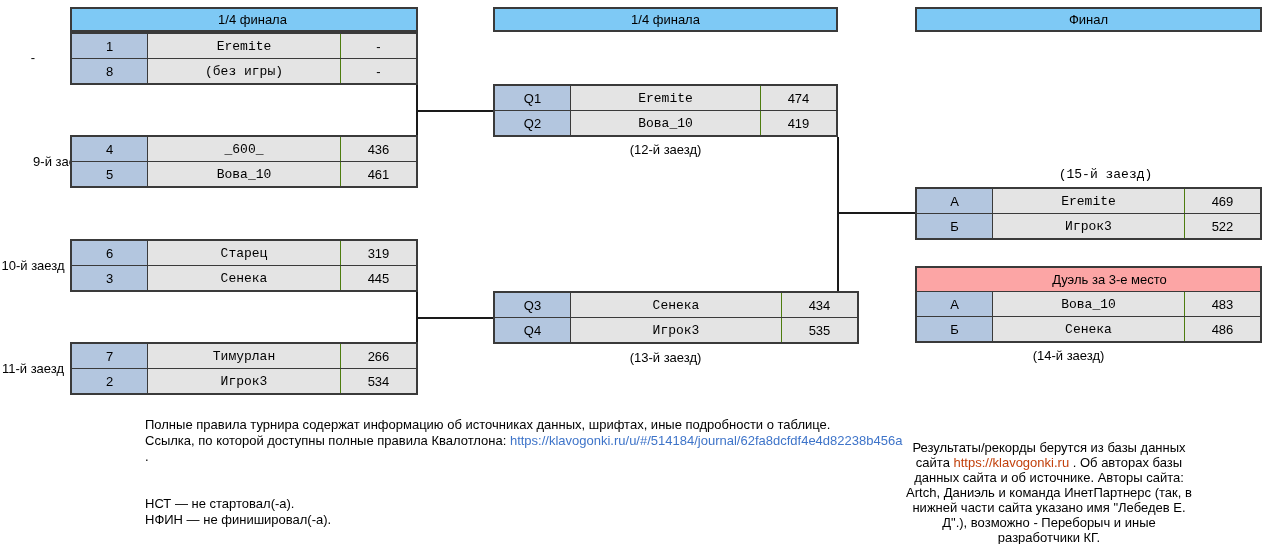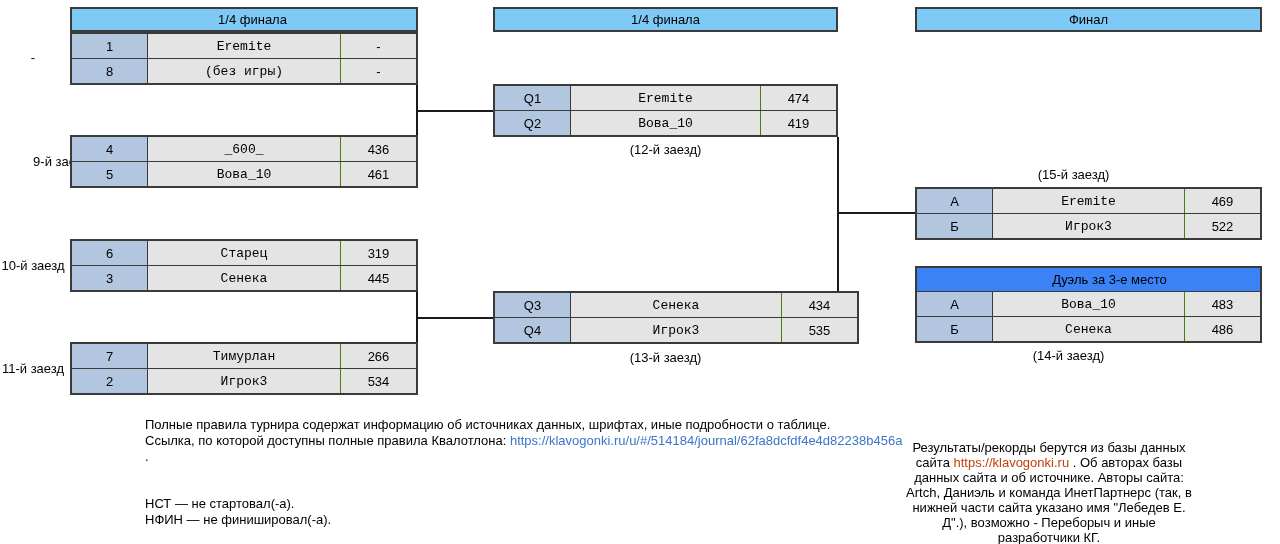--- a/index.html
+++ b/index.html
@@ -9,21 +9,21 @@
   }
   .hdr {
     position:absolute; box-sizing:border-box; height:25px;
     border:2px solid #3a3a3a; background:#7ec9f5;
     display:flex; align-items:center; justify-content:center;
     font-size:13px;
   }
   .tbl { position:absolute; box-sizing:border-box; border:2px solid #3a3a3a; background:#fff; }
   .row { display:flex; height:24px; }
   .row + .row { border-top:1px solid #3a3a3a; }
-  .row.hdrrow { height:23px; background:#3b82f6; align-items:center; justify-content:center; font-size:13px;padding-left:42px; }
+  .row.hdrrow { height:23px; background:#fca5a5; align-items:center; justify-content:center; font-size:13px;padding-left:42px; }
   .cell { display:flex; align-items:center; justify-content:center; font-size:13px; box-sizing:border-box; }
   .cell.seed { width:76px; background:#b3c6df; border-right:1px solid #3a3a3a; }
   .cell.name { flex:1; background:#e4e4e4; border-right:1px solid #4d7c0f;font-family:Liberation Mono, monospace; }
   .cell.score { width:75px; background:#e4e4e4; }
   .caption { position:absolute; font-size:13px; text-align:center; }
   .side-label { position:absolute; left:0; width:66px; font-size:13px; text-align:center; }
   .vline { position:absolute; width:2px; background:#1a1a1a; }
   .hline { position:absolute; height:2px; background:#1a1a1a; }
   .note { position:absolute; font-size:13px; line-height:16px; }
   .note-center { text-align:center; line-height:15px; }
@@ -117,21 +117,21 @@
       <div class="cell score">434</div>
     </div>
     <div class="row">
       <div class="cell seed">Q4</div>
       <div class="cell name">Игрок3</div>
       <div class="cell score">535</div>
     </div>
   </div>
   <div class="caption" style="left:493px; top:350px; width:345px;">(13-й заезд)</div>
 
-  <div class="caption" style="left:900px; top:167px; width:347px;">(15-й заезд)</div>
+  <div class="caption" style="left:932px; top:167px; width:347px;font-family:Liberation Mono, monospace;">(15-й заезд)</div>
   <div class="tbl" style="left:915px; top:187px; width:347px;">
     <div class="row">
       <div class="cell seed">А</div>
       <div class="cell name">Eremite</div>
       <div class="cell score">469</div>
     </div>
     <div class="row">
       <div class="cell seed">Б</div>
       <div class="cell name">Игрок3</div>
       <div class="cell score">522</div>

